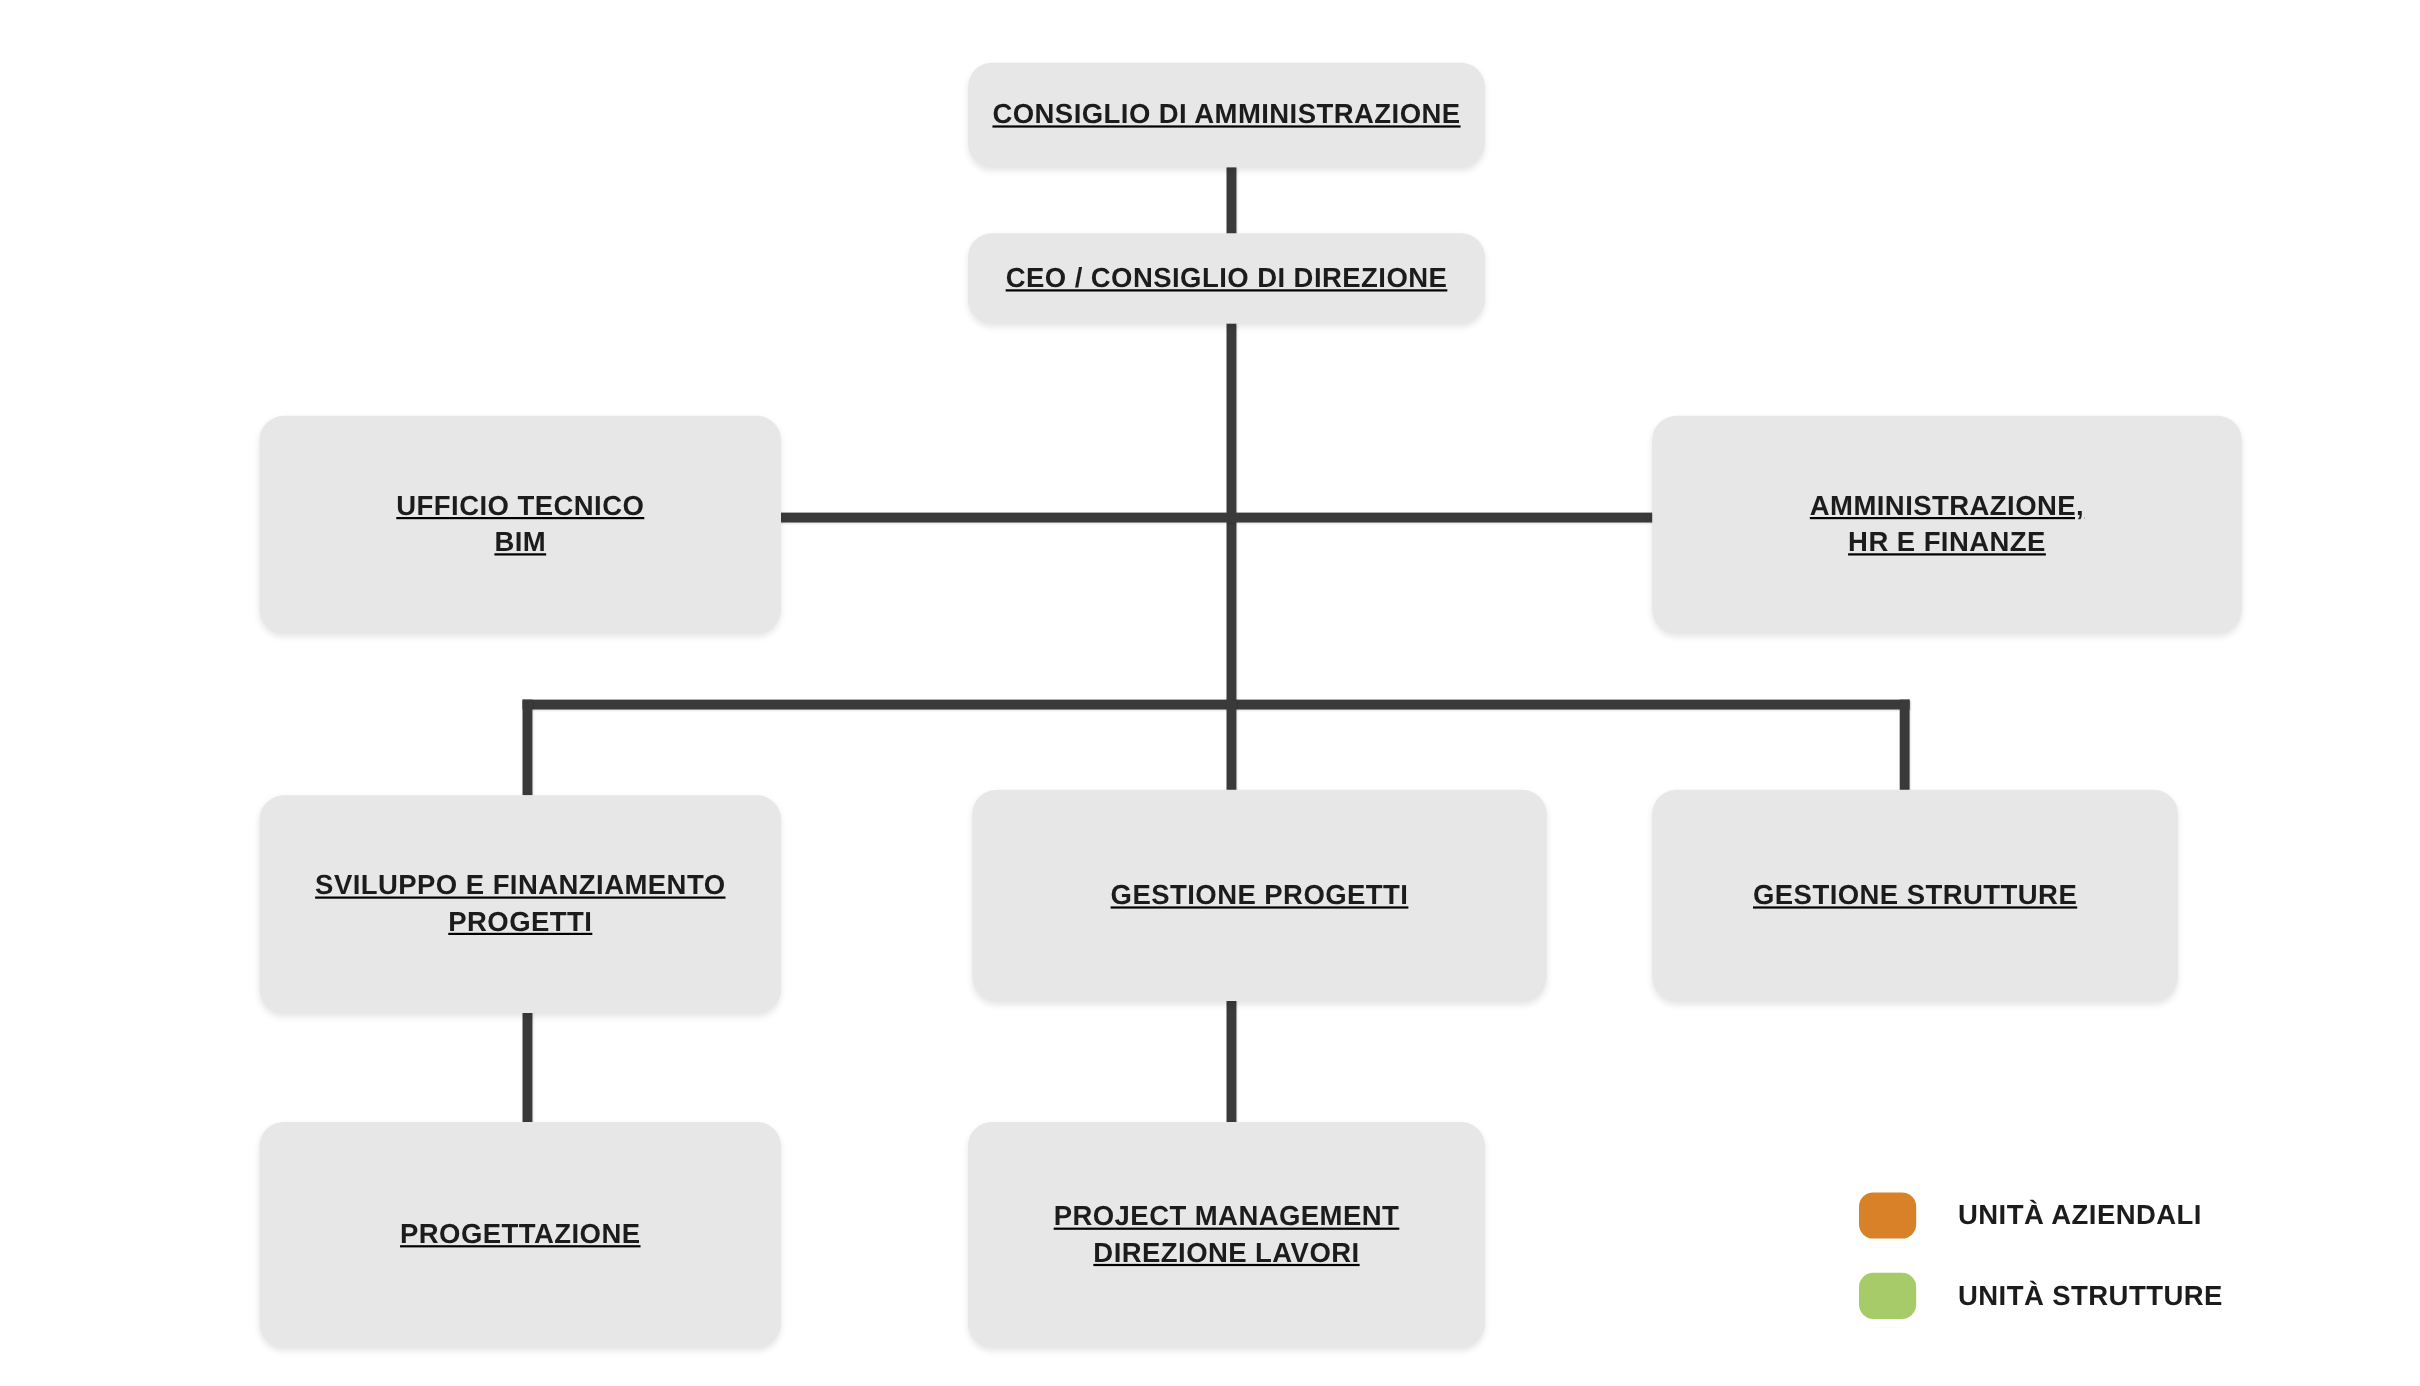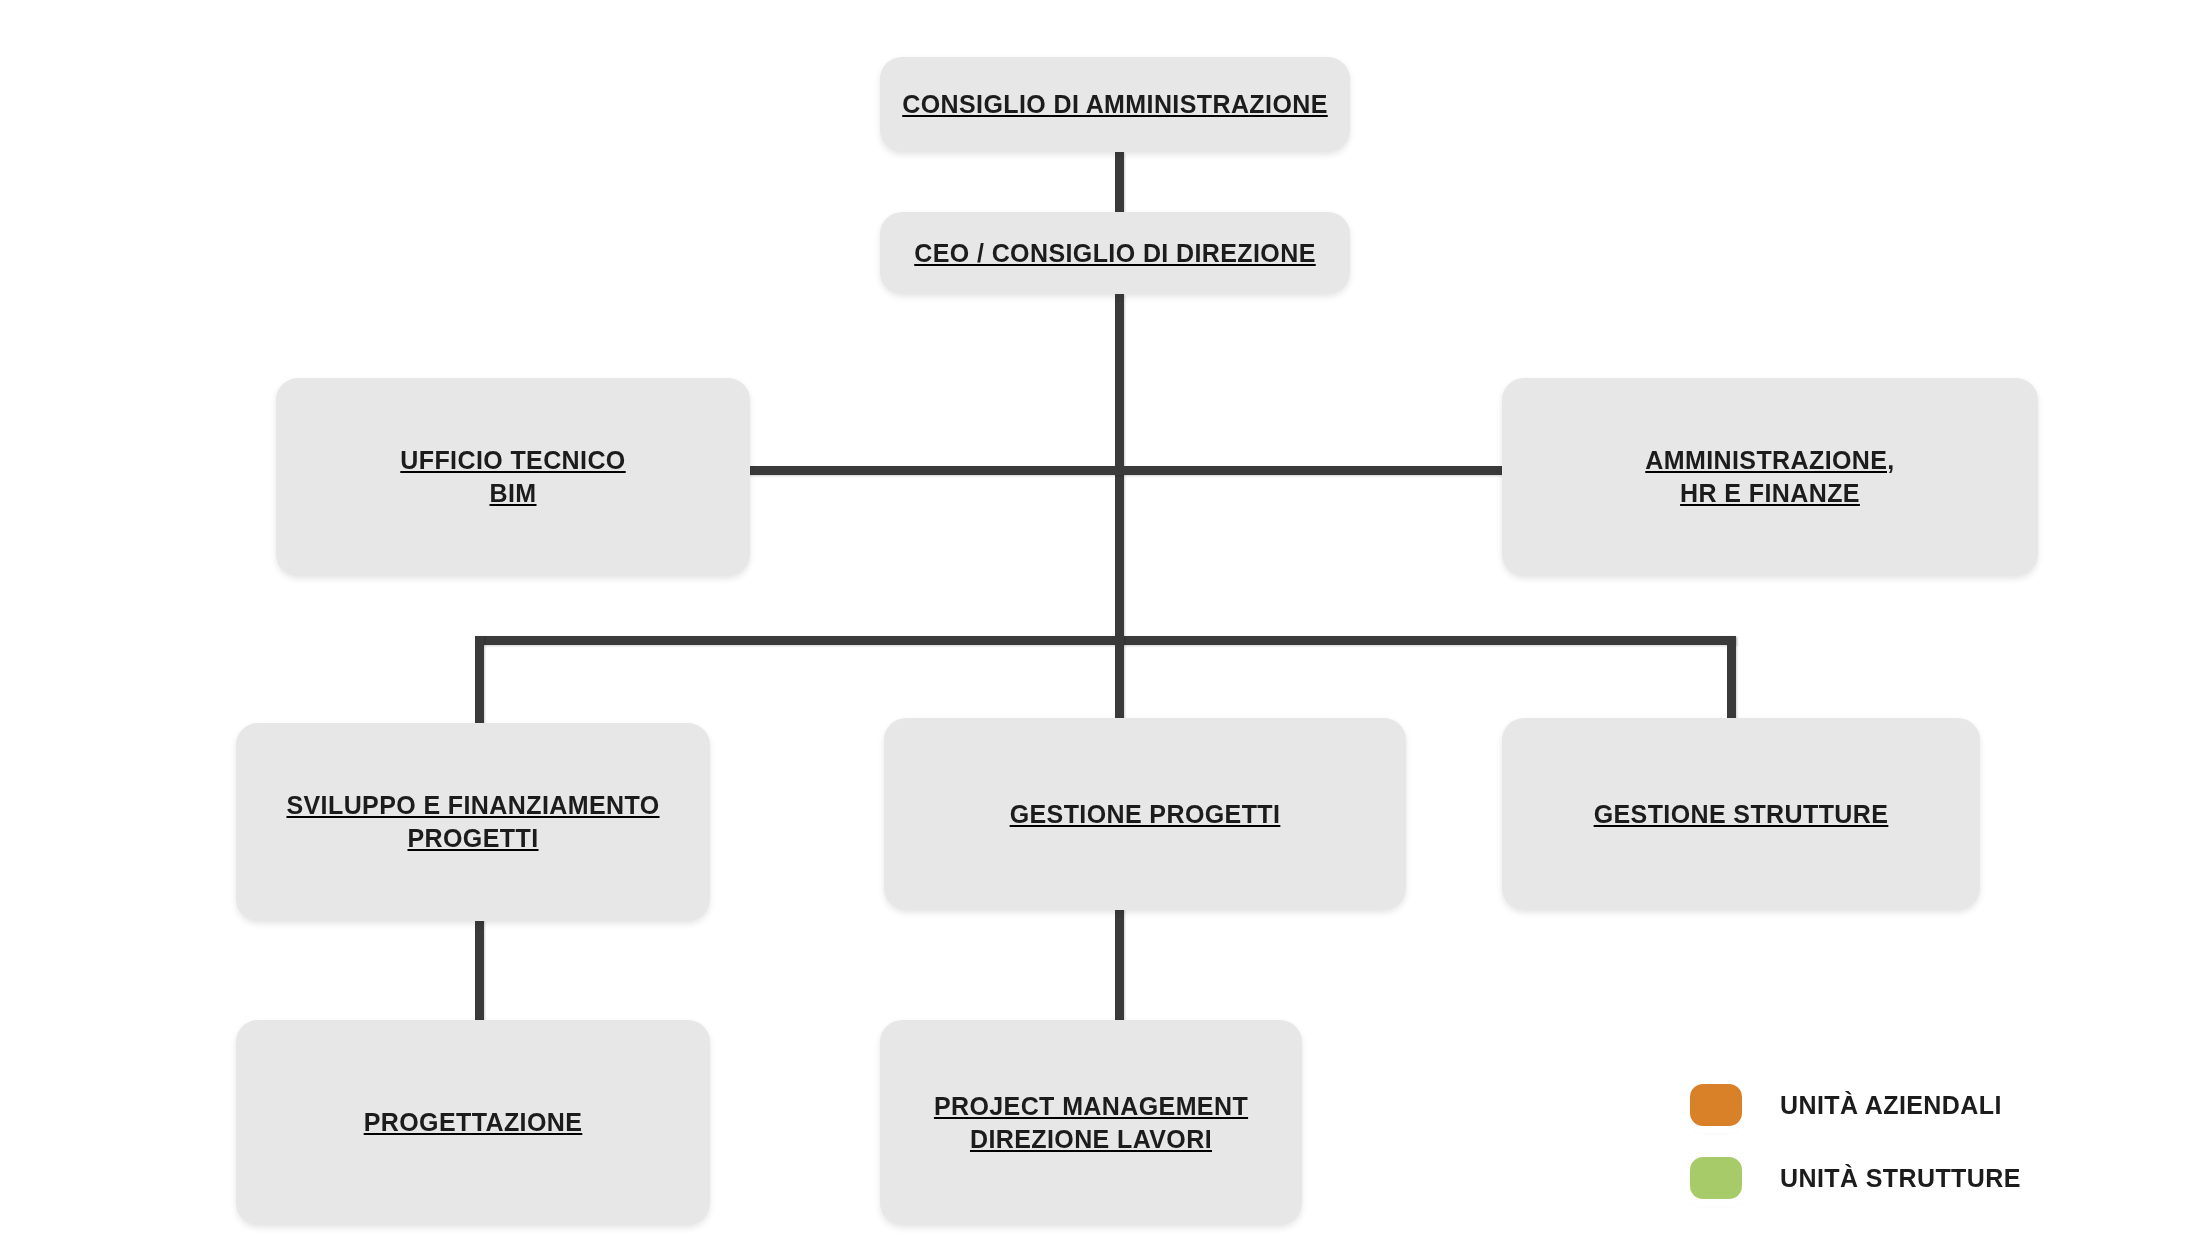--- a/index.html
+++ b/index.html
@@ -103,21 +103,21 @@
   <div class="conn v" style="left:1115px; top:905px; height:115px;"></div>
 
   <div class="node" style="left:880px; top:57px; width:470px; height:95px;">
     <span class="label">CONSIGLIO DI AMMINISTRAZIONE</span>
   </div>
 
   <div class="node" style="left:880px; top:212px; width:470px; height:82px;">
     <span class="label">CEO / CONSIGLIO DI DIREZIONE</span>
   </div>
 
-  <div class="node" style="left:236px; top:378px; width:474px; height:198px;margin-left:40px;">
+  <div class="node" style="left:236px; top:378px; width:474px; height:198px;">
     <span class="label">UFFICIO TECNICO
 BIM</span>
   </div>
 
   <div class="node" style="left:1502px; top:378px; width:536px; height:198px;">
     <span class="label">AMMINISTRAZIONE,
 HR E FINANZE</span>
   </div>
 
   <div class="node" style="left:236px; top:723px; width:474px; height:198px;">
@@ -130,21 +130,21 @@
   </div>
 
   <div class="node" style="left:1502px; top:718px; width:478px; height:192px;">
     <span class="label">GESTIONE STRUTTURE</span>
   </div>
 
   <div class="node" style="left:236px; top:1020px; width:474px; height:205px;text-align:center;">
     <span class="label">PROGETTAZIONE</span>
   </div>
 
-  <div class="node" style="left:880px; top:1020px; width:422px; height:205px;">
+  <div class="node" style="left:880px; top:1020px; width:470px; height:205px;">
     <span class="label">PROJECT MANAGEMENT
 DIREZIONE LAVORI</span>
   </div>
 
   <div id="legend">
 
     <div class="legend-row">
       <span class="swatch" style="background:#d98128;"></span>
       <span class="legend-label">UNITÀ AZIENDALI</span>
     </div>

